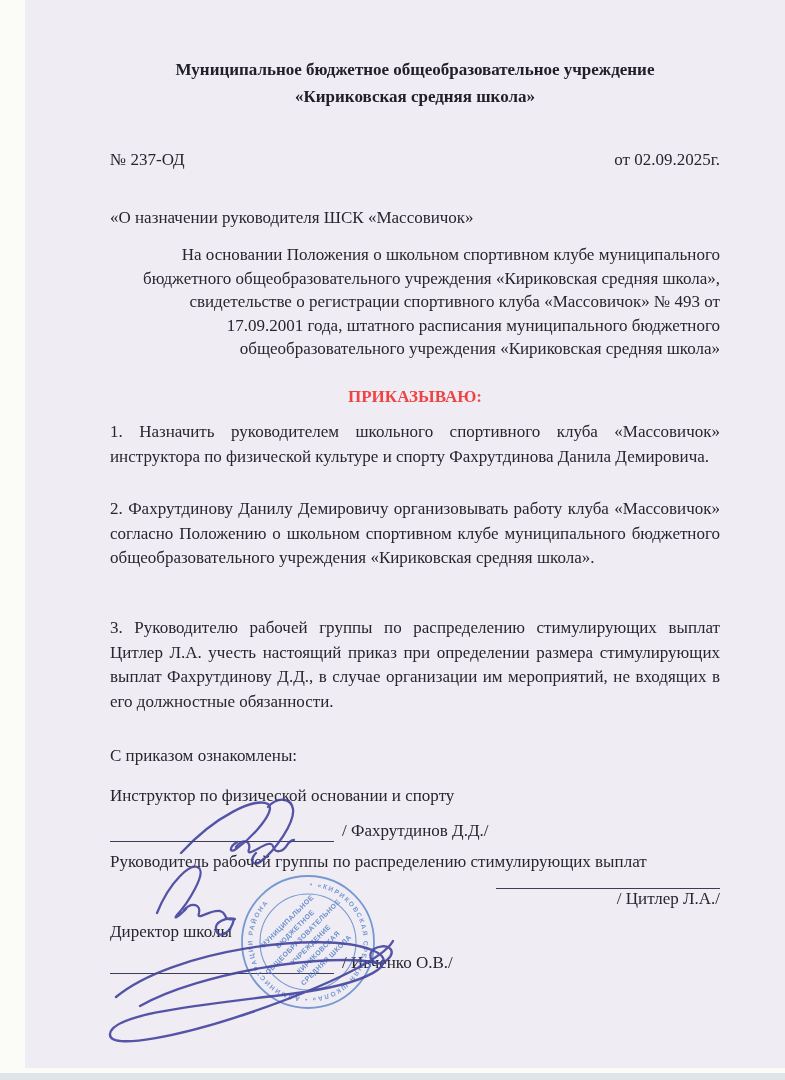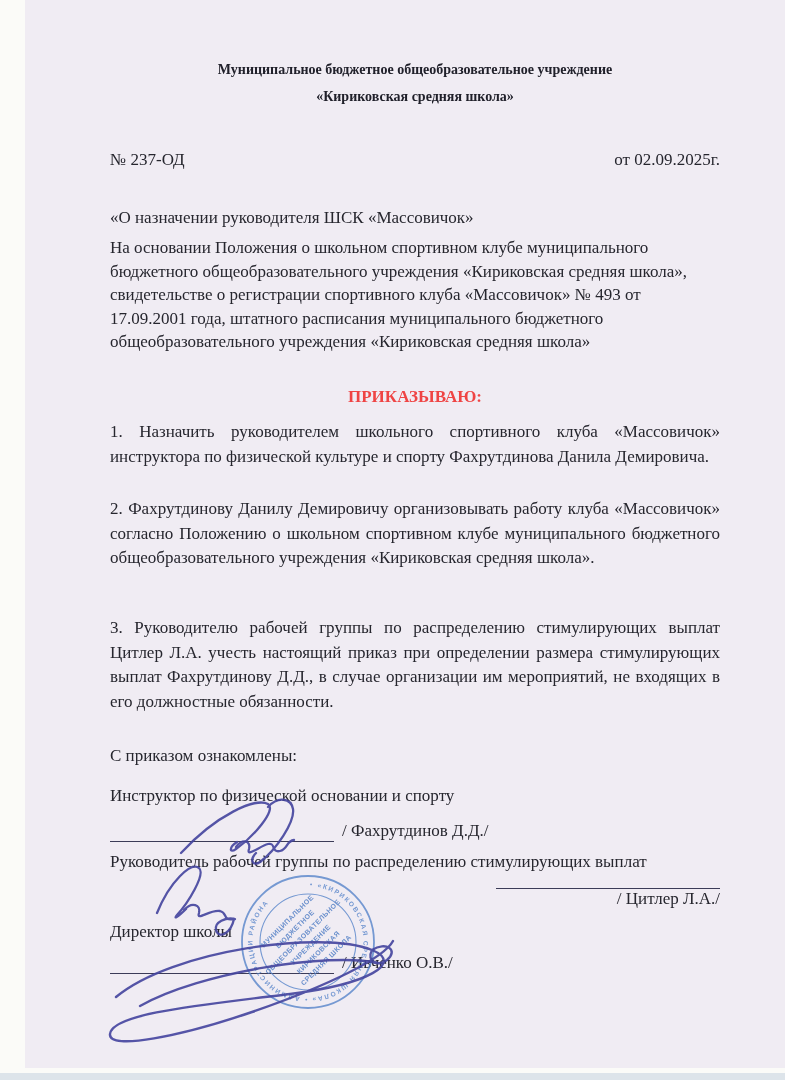--- a/index.html
+++ b/index.html
@@ -25,35 +25,35 @@
     position: absolute;
     left: 110px; top: 0; width: 610px; height: 1068px;
     color: #26262e;
     font-size: 17px;
   }
   .abs { position: absolute; left: 0; width: 610px; }
   .title {
     top: 56px;
     text-align: center;
     font-weight: bold;
-    font-size: 14px;
+    font-size: 17px;
     line-height: 27px;
     color: #20202a;
   }
   .numrow {
     top: 150px;
     display: flex;
     justify-content: space-between;
     gap: 36px;
   }
   .subject { top: 208px; }
   .preamble {
-    top: 236px;
+    top: 243px;
     line-height: 23.6px;
-    text-align: left;
+    text-align: right;
   }
   .order-heading {
     top: 387px;
     text-align: center;
     font-weight: bold;
     color: #ef4444;
   }
   .item { line-height: 24.5px; text-align: justify; }
   .item-1 { top: 420px; }
   .item-2 { top: 497px; }

